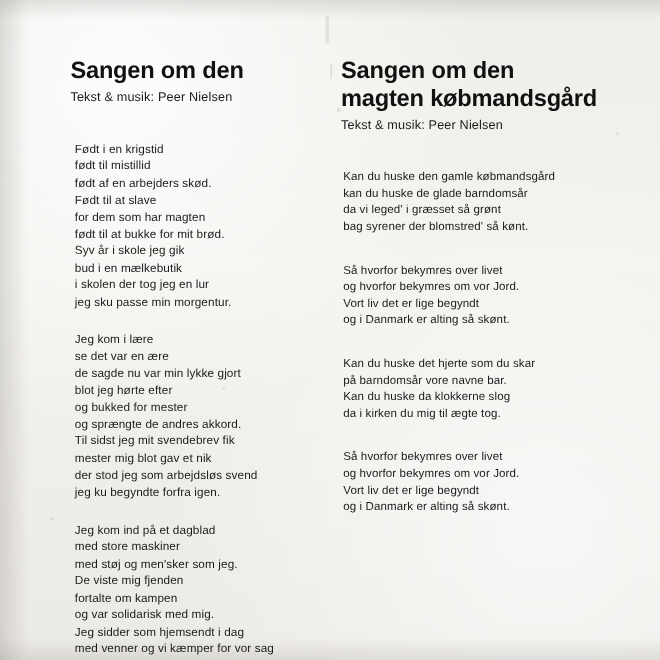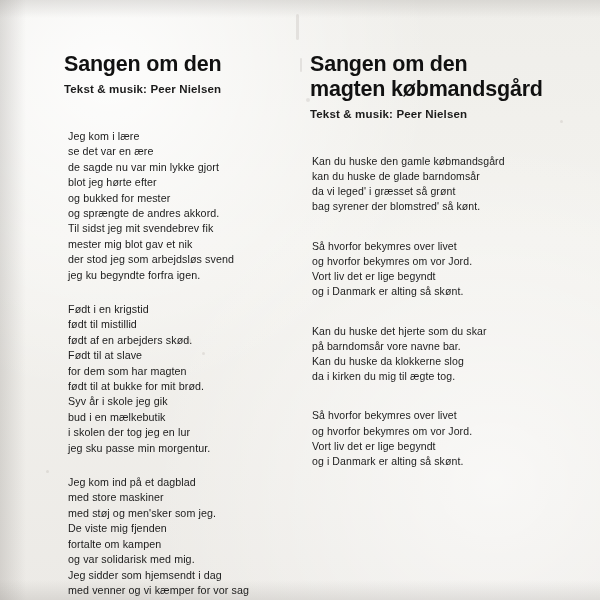--- a/index.html
+++ b/index.html
@@ -73,21 +73,21 @@
     line-height: 1.16;
     letter-spacing: -0.2px;
     margin: 0 0 6px 0;
     color: #111;
   }
   .song-title .line2 {
     display: block;
   }
   .credits {
     font-size: 11.5px;
-    font-weight: 700;
+    font-weight: 400;
     letter-spacing: 0.15px;
     margin: 0 0 34px 0;
     color: #1b1b1b;
   }
   .lyrics {
     font-size: 10.7px;
     line-height: 15.4px;
     letter-spacing: 0.1px;
     color: #1b1b1b;
   }
@@ -127,40 +127,40 @@
   <div class="blemish" style="left:560px; top:120px; width:3px; height:3px;"></div>
 
   <div class="columns">
 
     <div class="col col-left">
       <h1 class="song-title">
         <span>Sangen om den</span>
       </h1>
       <p class="credits">Tekst &amp; musik: Peer Nielsen</p>
       <div class="lyrics lyrics-indent">
+        <p class="verse">Født i en krigstid
+født til mistillid
+født af en arbejders skød.
+Født til at slave
+for dem som har magten
+født til at bukke for mit brød.
+Syv år i skole jeg gik
+bud  i  en  mælkebutik
+i skolen der tog jeg en lur
+jeg sku passe min morgentur.</p>
         <p class="verse">Jeg kom i lære
 se det var en ære
 de sagde nu var min lykke gjort
 blot jeg hørte efter
 og  bukked  for  mester
  og sprængte de andres akkord.
 Til sidst jeg mit svendebrev fik
 mester mig blot gav et nik
 der stod jeg som arbejdsløs svend
 jeg ku begyndte forfra igen.</p>
-        <p class="verse">Født i en krigstid
-født til mistillid
-født af en arbejders skød.
-Født til at slave
-for dem som har magten
-født til at bukke for mit brød.
-Syv år i skole jeg gik
-bud  i  en  mælkebutik
-i skolen der tog jeg en lur
-jeg sku passe min morgentur.</p>
         <p class="verse">Jeg kom ind på et dagblad
 med store maskiner
 med  støj  og  men'sker  som  jeg.
 De viste mig fjenden
 fortalte om kampen
 og var solidarisk med mig.
 Jeg sidder som hjemsendt i dag
 med venner og vi kæmper for vor sag
 for klassekamp, frihed mod nød
 jeg er glad for jeg endelig blev rød.</p>

